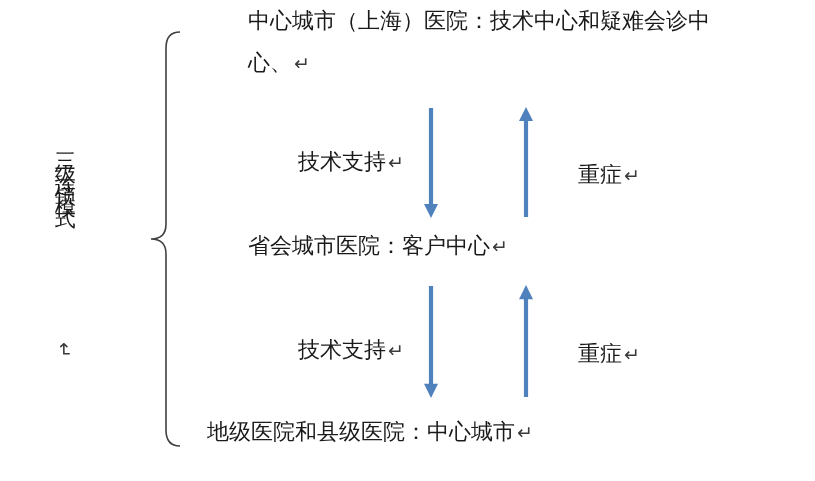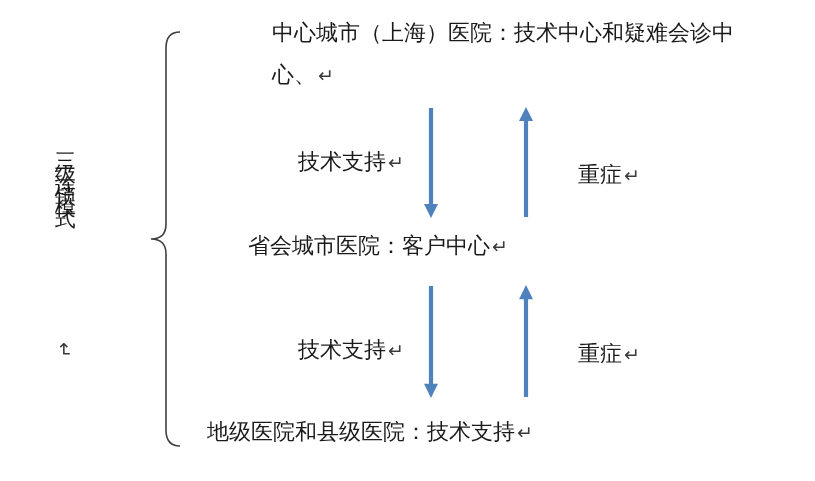--- a/index.html
+++ b/index.html
@@ -29,21 +29,21 @@
     text-orientation:upright;
     font-size:21px;
     letter-spacing:11px;
     white-space:nowrap;
   }
   .side-mark {
     left:56px; top:338px;
     transform:rotate(90deg);
   }
   .brace { left:146px; top:30px; color:var(--color-brace,#404040); }
-  .top-text { left:248px; top:12px; line-height:42px;margin-left:24px; }
+  .top-text { left:248px; top:0; line-height:42px; }
   .mid-text { left:248px; top:232px; }
   .bottom-text { left:207px; top:418px; }
   .arrow { color:var(--color-arrow,#4f81bd); }
   .a-down-1 { left:423px; top:108px; }
   .a-up-1   { left:518px; top:107px; }
   .a-down-2 { left:423px; top:286px; }
   .a-up-2   { left:518px; top:285px; }
   .lbl-ts-1 { left:298px; top:148px; }
   .lbl-zz-1 { left:578px; top:161px; }
   .lbl-ts-2 { left:298px; top:336px; }
@@ -102,16 +102,16 @@
   </svg>
 
   <div class="abs lbl-ts-2 txt">
     <span>技术支持</span><span class="mark">↵</span>
   </div>
   <div class="abs lbl-zz-2 txt">
     <span>重症</span><span class="mark">↵</span>
   </div>
 
   <div class="abs bottom-text txt">
-    <span>地级医院和县级医院：技术支持</span><span class="mark">↵</span>
+    <span>地级医院和县级医院：中心城市</span><span class="mark">↵</span>
   </div>
 
 </div>
 
 </body></html>

